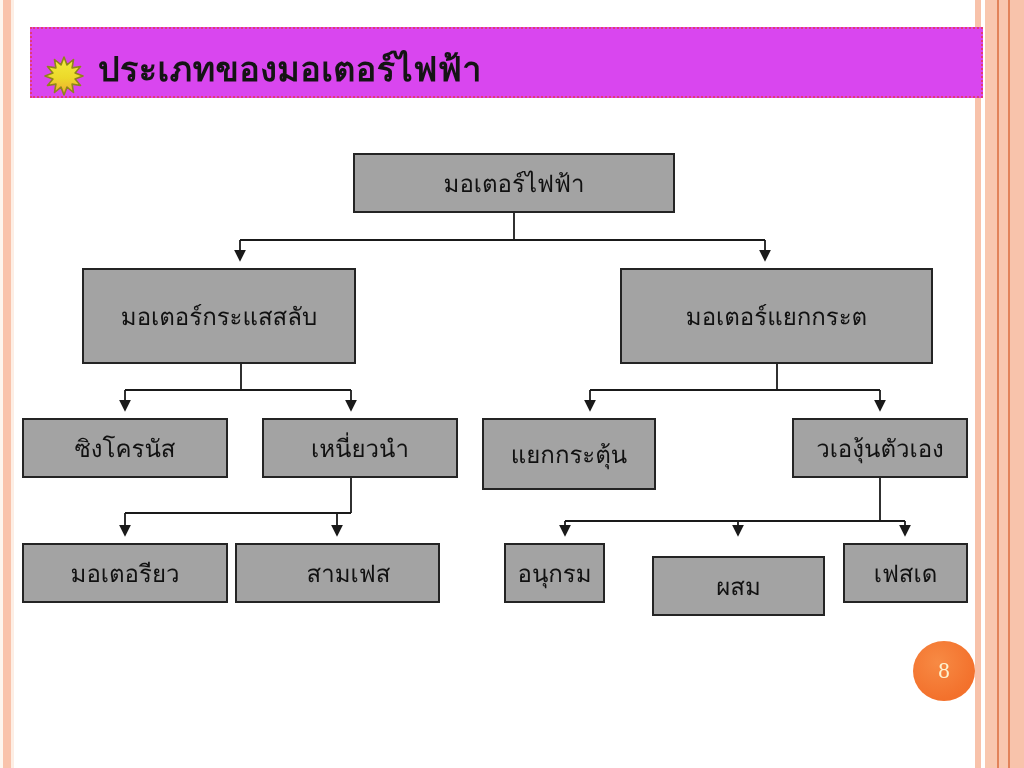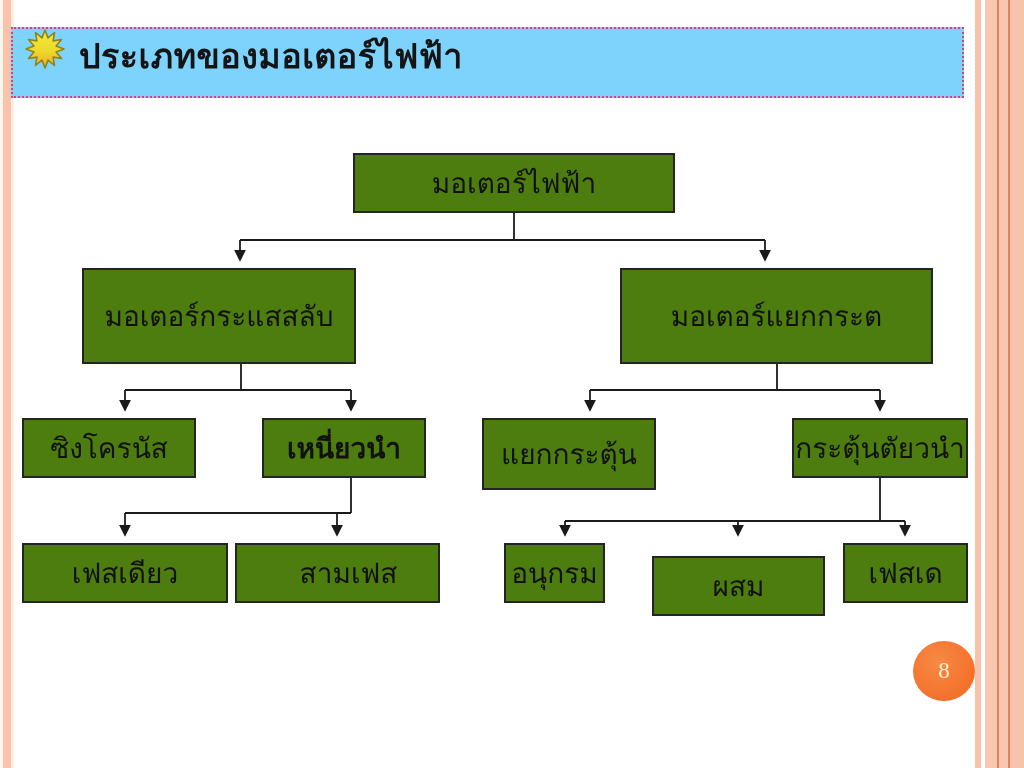--- a/index.html
+++ b/index.html
@@ -12,34 +12,34 @@
   .l2{left:3px;width:8px;background:#f9c3ab;}
   .l3{left:11px;width:3px;background:#fdeee4;}
   .r1{left:975px;width:6px;background:#f8c2aa;}
   .r2{left:985px;width:12px;background:#f9c7af;}
   .r3{left:997px;width:2px;background:#e2835a;}
   .r4{left:999px;width:9px;background:#f9c7af;}
   .r5{left:1008px;width:2px;background:#e2835a;}
   .r6{left:1010px;width:14px;background:#f8c3ab;}
 
   
-  .title-box{position:absolute;left:11px;top:27px;width:937px;height:67px;
-    border:2px dotted #e33b76;background:#7dd3fc;display:flex;align-items:flex-start;padding-left:12px;box-sizing:content-box;}
+  .title-box{position:absolute;left:30px;top:27px;width:937px;height:67px;
+    border:2px dotted #e33b76;background:#d946ef;display:flex;align-items:flex-end;padding-left:12px;box-sizing:content-box;}
   .title-text{margin-left:14px;font-size:34px;font-weight:bold;color:#141414;letter-spacing:.5px;
     font-family:"DejaVu Sans","Liberation Sans",sans-serif;}
 
   
-  .node{position:absolute;background:#4d7c0f;border:2px solid #242424;
+  .node{position:absolute;background:#a3a3a3;border:2px solid #242424;
     display:flex;align-items:center;justify-content:center;text-align:center;
-    font-family:"Liberation Serif","DejaVu Serif",serif;font-size:28px;color:#111;box-sizing:border-box;}
+    font-family:"Liberation Serif","DejaVu Serif",serif;font-size:24px;color:#111;box-sizing:border-box;}
   .n-root{left:353px;top:153px;width:322px;height:60px;}
   .n-ac{left:82px;top:268px;width:274px;height:96px;}
   .n-dc{left:620px;top:268px;width:313px;height:96px;}
-  .n-sync{left:22px;top:418px;width:174px;height:60px;}
-  .n-induction{left:262px;top:418px;width:164px;height:60px;font-weight:bold;}
+  .n-sync{left:22px;top:418px;width:206px;height:60px;}
+  .n-induction{left:262px;top:418px;width:196px;height:60px;}
   .n-single{left:22px;top:543px;width:206px;height:60px;}
   .n-three{left:235px;top:543px;width:205px;height:60px;padding-left:22px;}
   .n-sep{left:482px;top:418px;width:174px;height:72px;}
   .n-self{left:792px;top:418px;width:176px;height:60px;}
   .n-series{left:504px;top:543px;width:101px;height:60px;}
   .n-compound{left:652px;top:543px;width:173px;height:60px;margin-top:13px;}
   .n-shunt{left:843px;top:543px;width:125px;height:60px;}
 
   .connectors{position:absolute;left:0;top:0;width:1024px;height:768px;pointer-events:none;}
 
@@ -112,24 +112,24 @@
       <path d="M738,521 L738,535" marker-end="url(#arrow)"></path>
       <path d="M905,521 L905,535" marker-end="url(#arrow)"></path>
     </g>
   </svg>
 
   <div class="node n-root">มอเตอร์ไฟฟ้า</div>
   <div class="node n-ac">มอเตอร์กระแสสลับ</div>
   <div class="node n-dc">มอเตอร์แยกกระต</div>
   <div class="node n-sync">ซิงโครนัส</div>
   <div class="node n-induction">เหนี่ยวนำ</div>
-  <div class="node n-single">เฟสเดียว</div>
+  <div class="node n-single">มอเตอรียว</div>
   <div class="node n-three">สามเฟส</div>
   <div class="node n-sep">แยกกระตุ้น</div>
-  <div class="node n-self">กระตุ้นตัยวนำ</div>
+  <div class="node n-self">วเองุ้นตัวเอง</div>
   <div class="node n-series">อนุกรม</div>
   <div class="node n-compound">ผสม</div>
   <div class="node n-shunt">เฟสเด</div>
 
   <div class="page-badge">
     <span>8</span>
   </div>
 
 </div>
 

